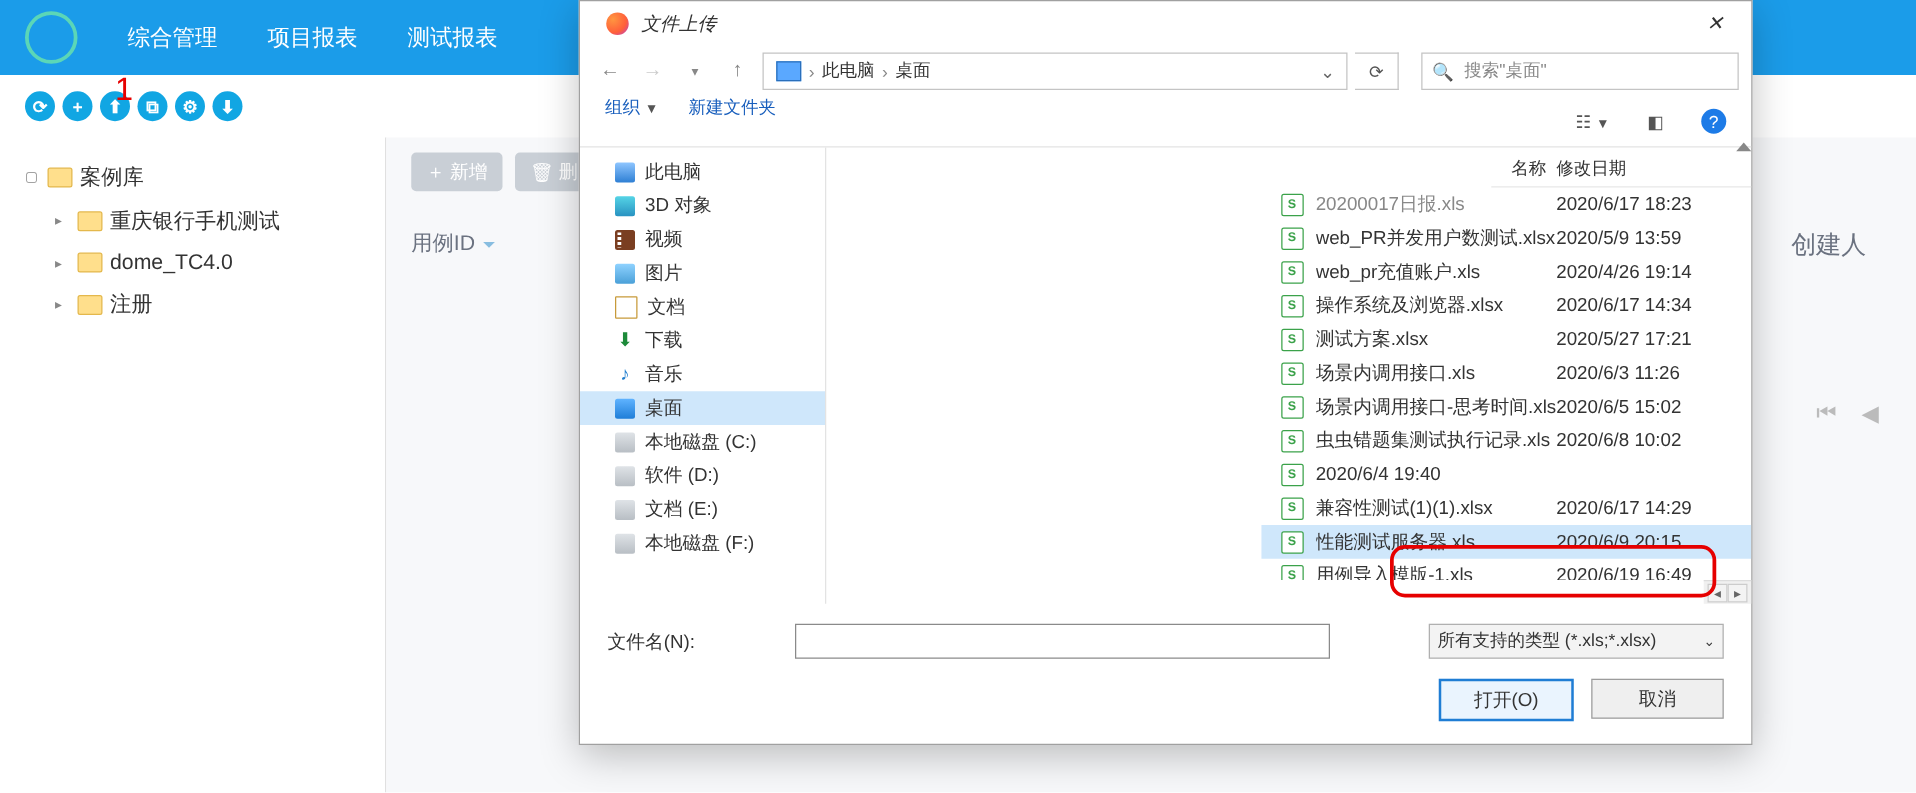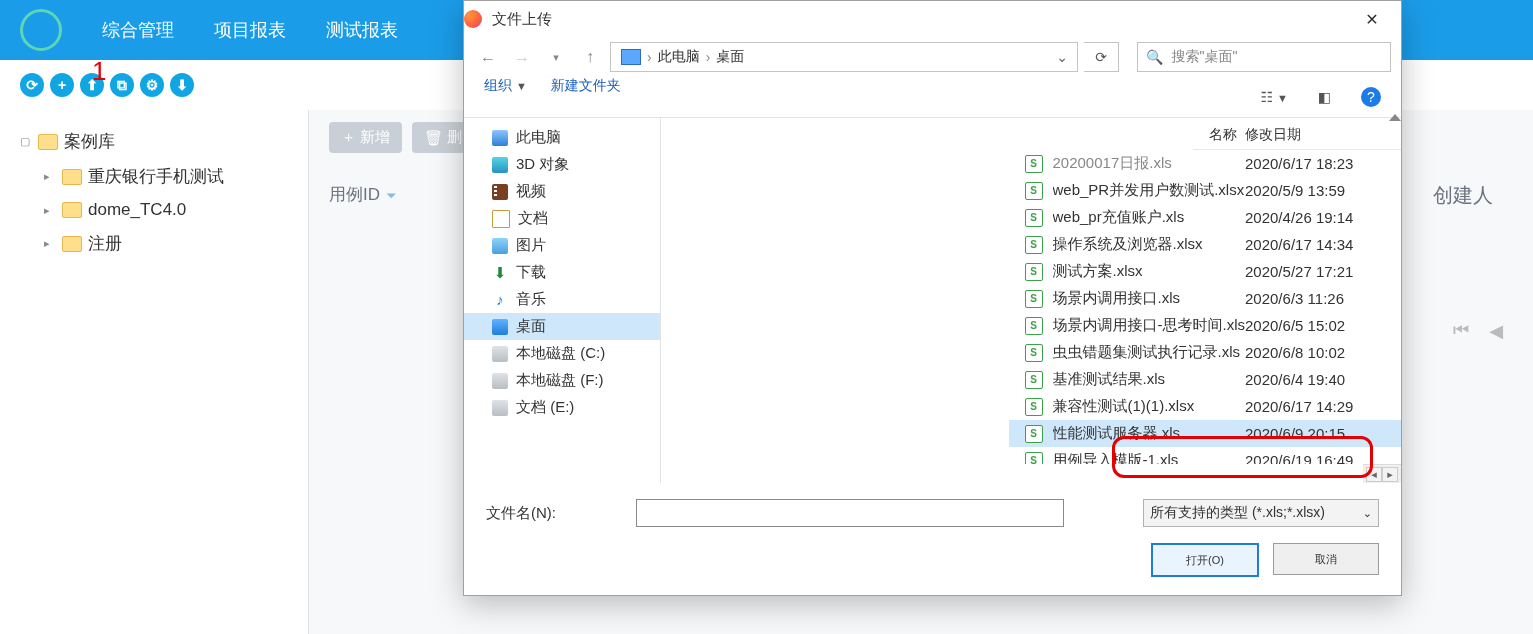--- a/index.html
+++ b/index.html
@@ -133,22 +133,23 @@
     border: 1px solid #a0a0a0;
     box-shadow: 0 8px 30px rgba(0,0,0,0.25);
     display: flex;
     flex-direction: column;
     z-index: 100;
   }
   .fd-titlebar {
     height: 36px;
     display: flex;
     align-items: center;
-    padding: 0 6px 0 0;
+    padding: 0 6px 0 21px;
     gap: 10px;
+    font-style: italic;
   }
   .fd-titlebar .spacer { flex: 1; }
   .close-x {
     width: 46px; height: 30px;
     display: flex; align-items: center; justify-content: center;
     font-size: 16px;
   }
   .ff-icon {
     width: 18px; height: 18px;
     background: radial-gradient(circle at 30% 30%, #ff9640, #ff5f3a 60%, #b23dd9);
@@ -324,21 +325,21 @@
     padding:0 6px;font-size:14px;
   }
   .btn-row {
     display:flex; justify-content:flex-end; gap:14px;
   }
   .win-btn{
     width:104px;height:30px;
     border:1px solid #9c9c9c;
     background:#efefef;
     display:inline-flex;align-items:center;justify-content:center;
-    font-size:11px;
+    font-size:15px;
   }
   .win-btn.primary{ border:2px solid #1f7dd4; background:#eaf4fe;}
 </style>
 </head>
 <body>
 
 <div class="app-header">
   <div class="logo"></div>
   <div class="nav-item">综合管理</div>
   <div class="nav-item">项目报表</div>
@@ -445,50 +446,54 @@
         </div>
       <div class="trow">
           <span class="ico ico-3d"></span>
           <span>3D 对象</span>
         </div>
       <div class="trow">
           <span class="ico ico-video"></span>
           <span>视频</span>
         </div>
       <div class="trow">
+          <span class="ico ico-img"></span>
+          <span>图片</span>
+        </div>
+      <div class="trow">
           <span class="ico ico-doc"></span>
           <span>文档</span>
-        </div>
-      <div class="trow">
-          <span class="ico ico-img"></span>
-          <span>图片</span>
         </div>
       <div class="trow">
           <span class="ico ico-dl">⬇</span>
           <span>下载</span>
         </div>
       <div class="trow">
           <span class="ico ico-music">♪</span>
           <span>音乐</span>
         </div>
       <div class="trow selected">
           <span class="ico ico-desk"></span>
           <span>桌面</span>
         </div>
       <div class="trow">
           <span class="ico ico-drive"></span>
           <span>本地磁盘 (C:)</span>
         </div>
       <div class="trow">
           <span class="ico ico-drive"></span>
-          <span>本地磁盘 (F:)</span>
+          <span>软件 (D:)</span>
         </div>
       <div class="trow">
           <span class="ico ico-drive"></span>
           <span>文档 (E:)</span>
+        </div>
+      <div class="trow">
+          <span class="ico ico-drive"></span>
+          <span>本地磁盘 (F:)</span>
         </div>
     </div>
 
     <div class="fd-list">
       <div style="text-align:center;">
           <div class="decor-arrow"></div>
         </div>
       <div class="fd-list-head">
         <span class="col-name">名称</span>
         <span class="col-date">修改日期</span>
@@ -529,21 +534,20 @@
             <span class="fname">场景内调用接口-思考时间.xls</span>
             <span class="fdate">2020/6/5 15:02</span>
           </div>
           <div class="frow">
             <span class="xls-ico">S</span>
             <span class="fname">虫虫错题集测试执行记录.xls</span>
             <span class="fdate">2020/6/8 10:02</span>
           </div>
           <div class="frow">
             <span class="xls-ico">S</span>
-            <span class="fname">基准测试结果.xls</span>
             <span class="fdate">2020/6/4 19:40</span>
           </div>
           <div class="frow">
             <span class="xls-ico">S</span>
             <span class="fname">兼容性测试(1)(1).xlsx</span>
             <span class="fdate">2020/6/17 14:29</span>
           </div>
           <div class="frow selected">
             <span class="xls-ico">S</span>
             <span class="fname">性能测试服务器.xls</span>

